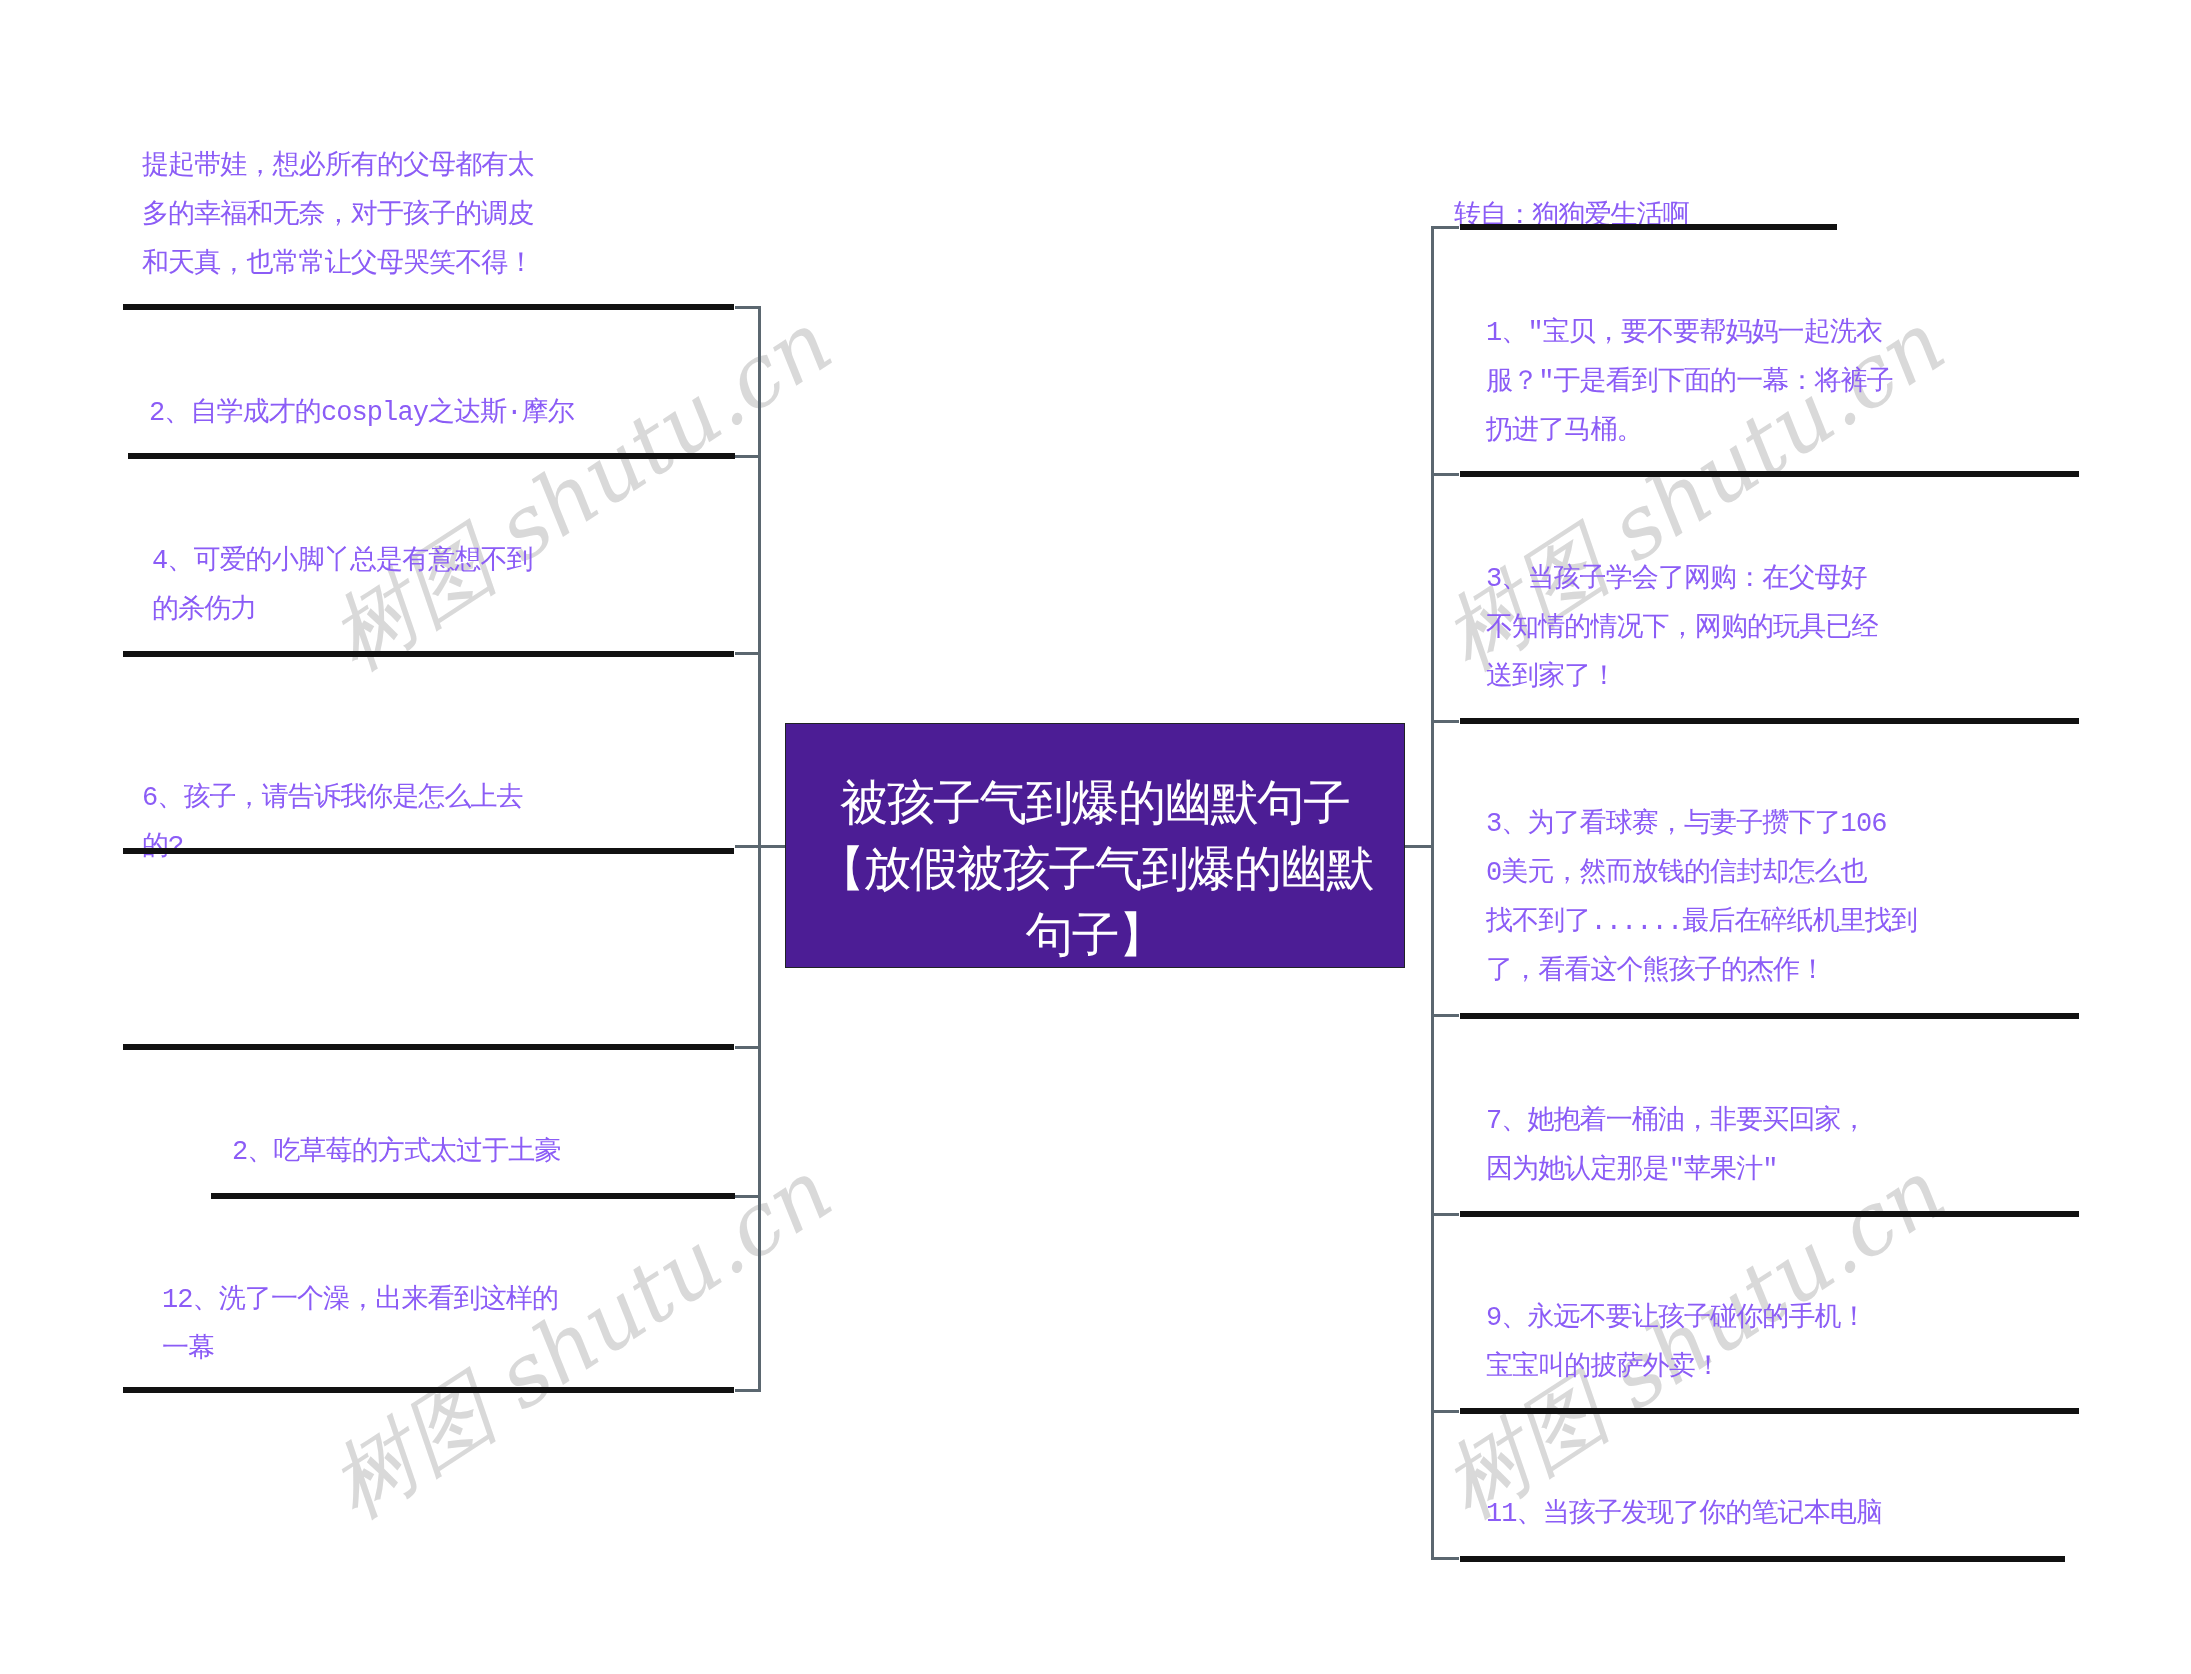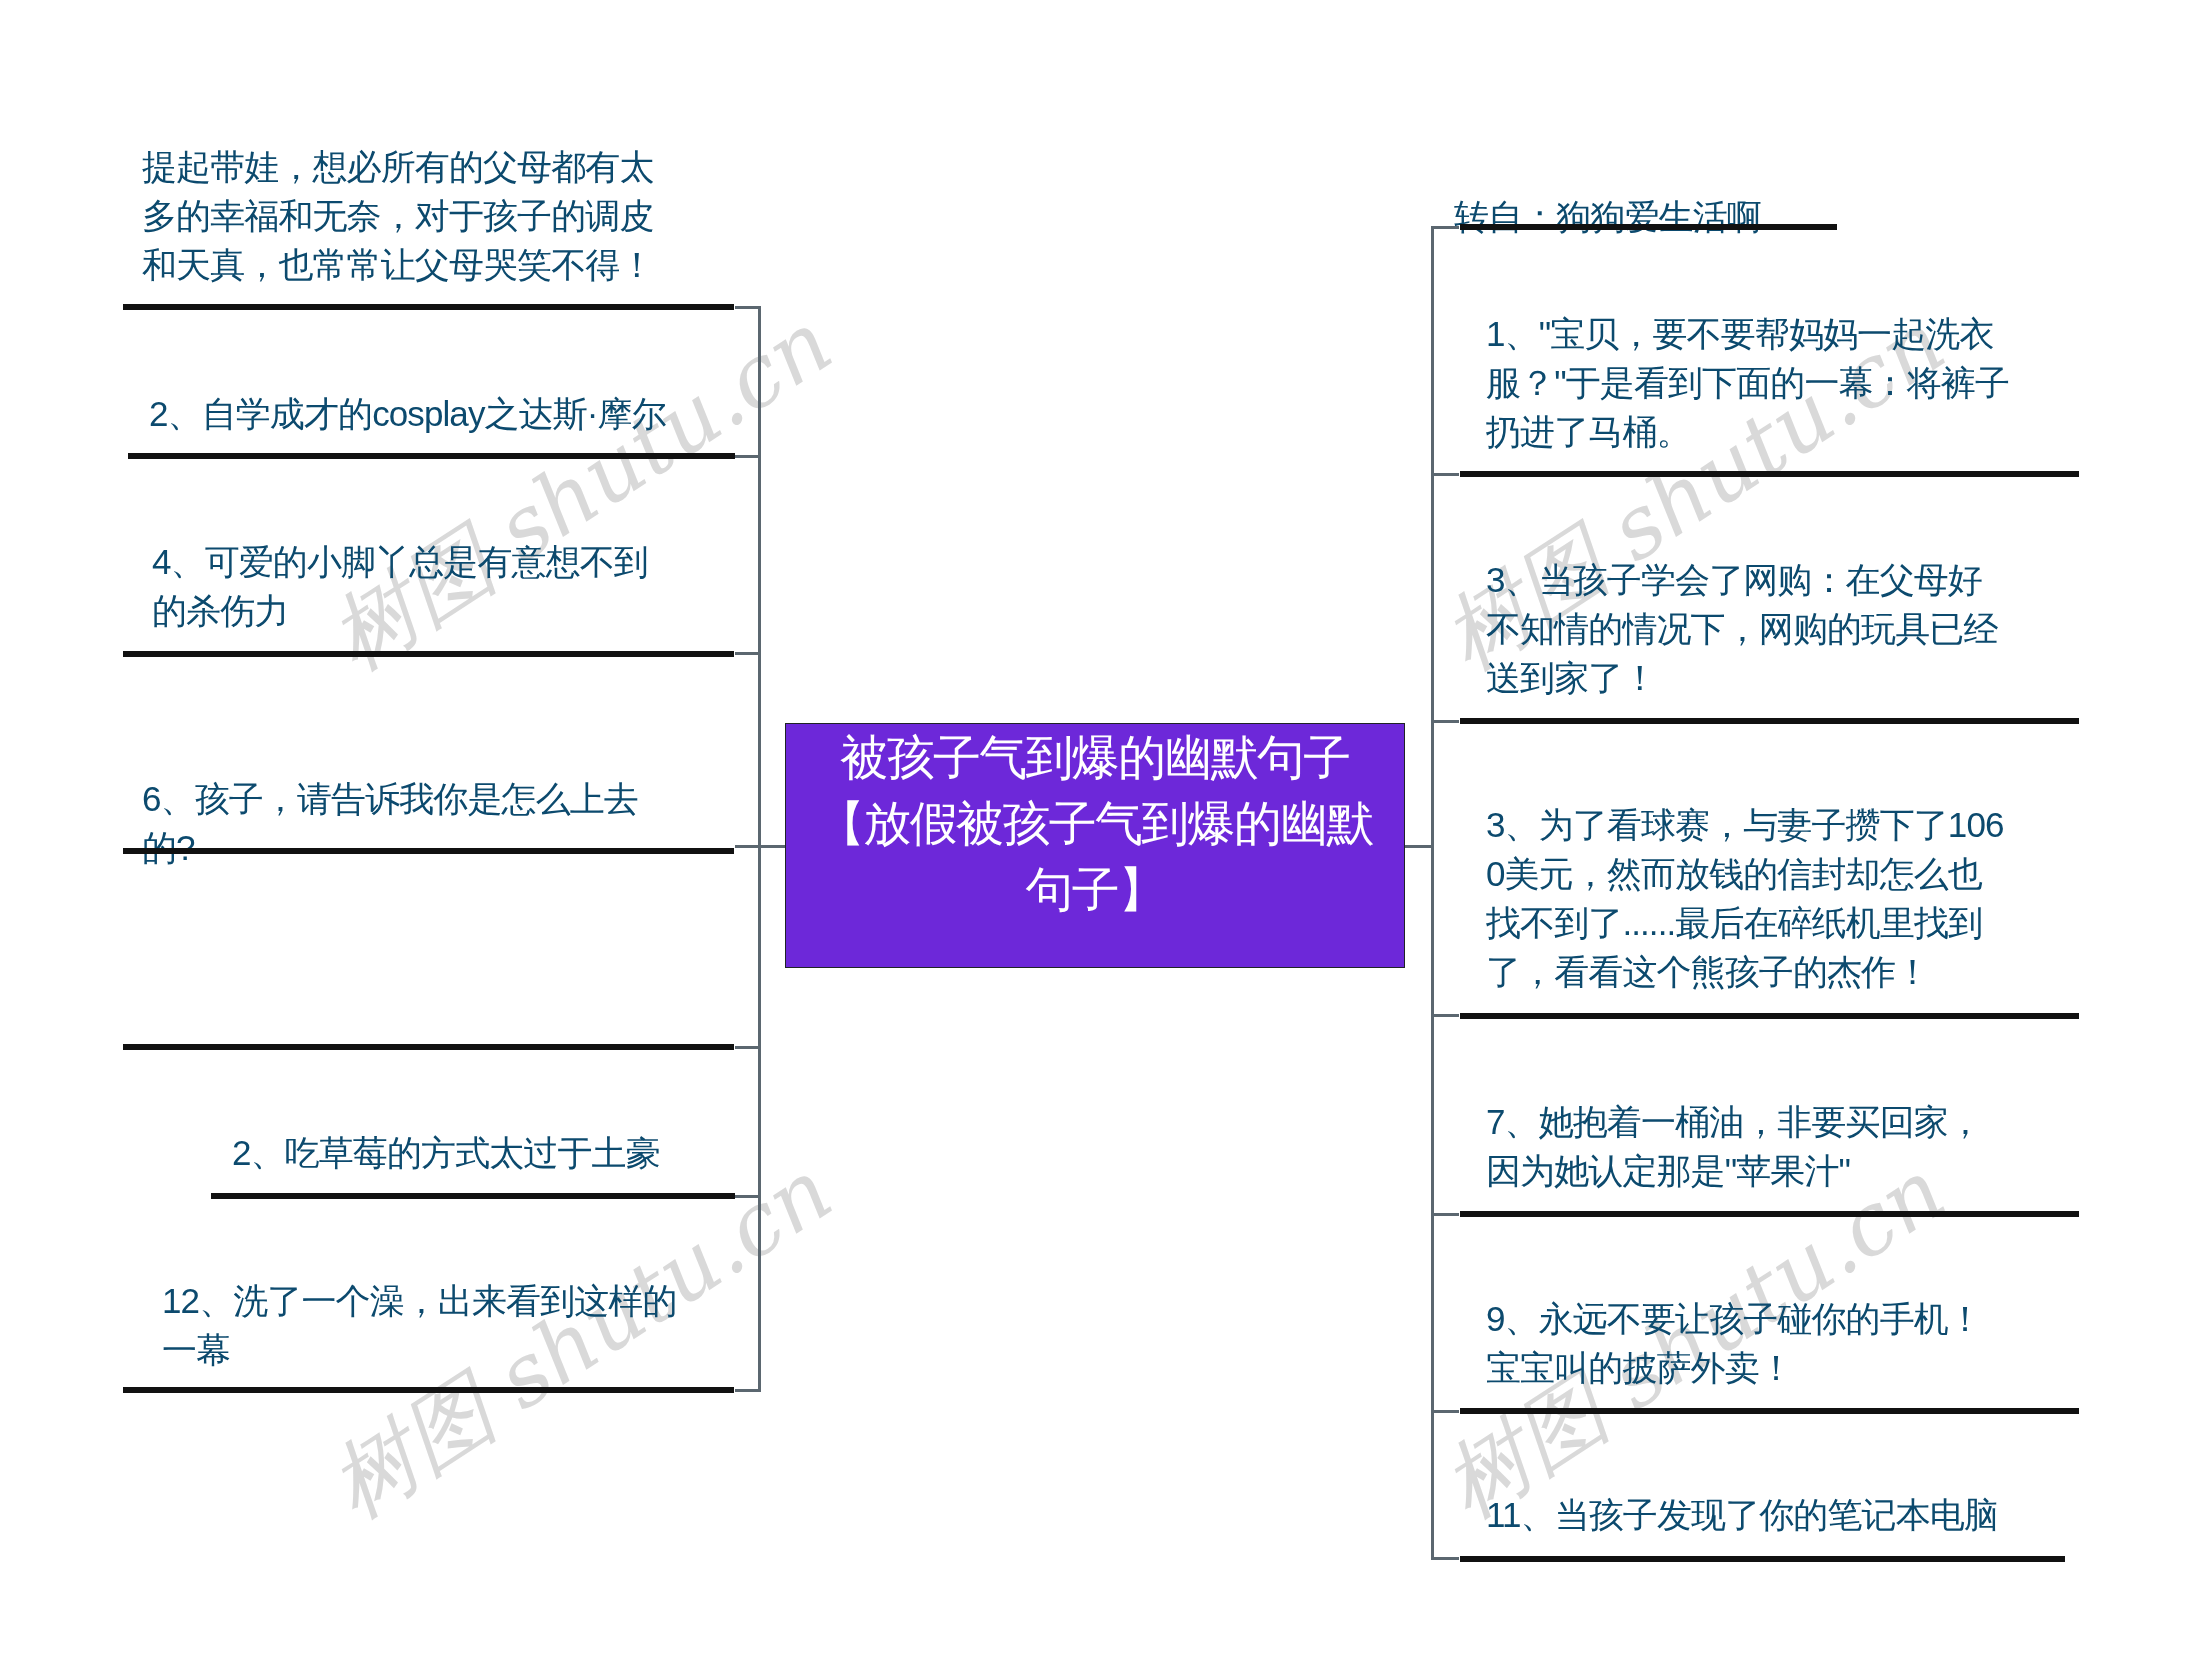--- a/index.html
+++ b/index.html
@@ -1,39 +1,39 @@
 <!DOCTYPE html>
 <html style="font-size:13.7px"><head>
 <meta charset="utf-8">
 <style>
   html, body { margin: 0; padding: 0; background: #ffffff; }
   body { width: 2192px; height: 1674px; position: relative; overflow: hidden; }
   .canvas { position: absolute; left: 0; top: 0; width: 2192px; height: 1674px; }
   .node-text {
     position: absolute;
-    font-family: Liberation Sans, sans-serif;
-    font-size: 35px;
+    font-family: Liberation Mono, monospace;
+    font-size: 27px;
     line-height: 49px;
-    color: #0c4a6e;
+    color: #8b5cf6;
     white-space: pre-line;
     letter-spacing: -0.9px;
   }
   .underline {
     position: absolute;
     height: 6px;
     background: #111111;
   }
   .connector-h { position: absolute; height: 2.6px; background: #5b6770; }
   .spine { position: absolute; width: 2.6px; background: #5b6770; }
   .center-node {
     position: absolute;
     left: 785px; top: 723px; width: 618px; height: 243px;
-    background: #6d28d9;
+    background: #4c1d95;
     border: 1.7px solid #1f2326;
-    display: flex; align-items: flex-start; justify-content: center;
+    display: flex; align-items: flex-end; justify-content: center;
     text-align: center;
   }
   .center-title {
     font-family: "DejaVu Sans", "Liberation Sans", sans-serif;
     font-size: 48px;
     line-height: 66px;
     color: #ffffff;
     width: 565px;
     letter-spacing: -1.7px;
   }

